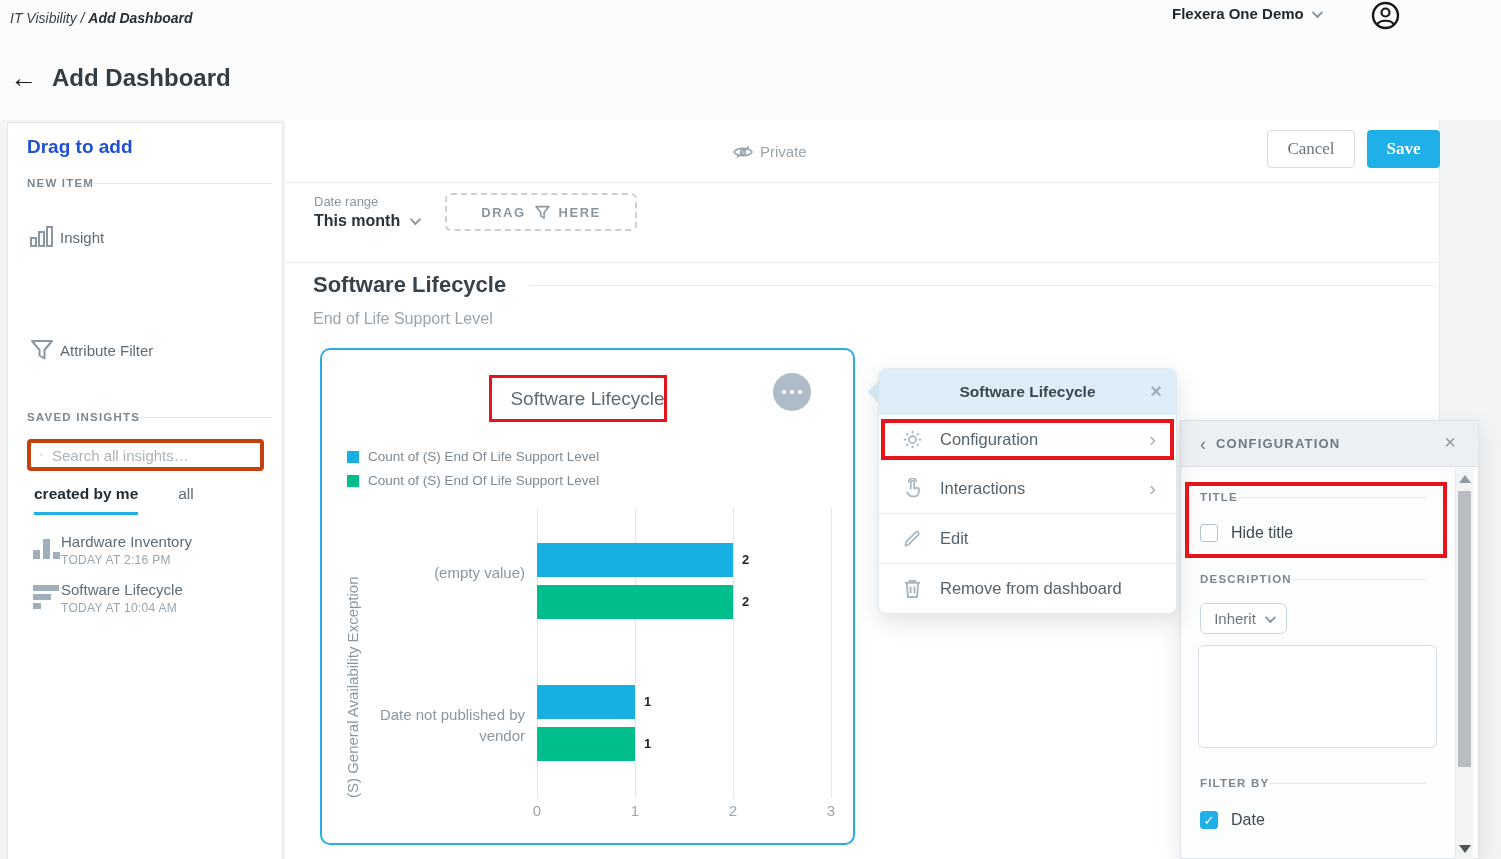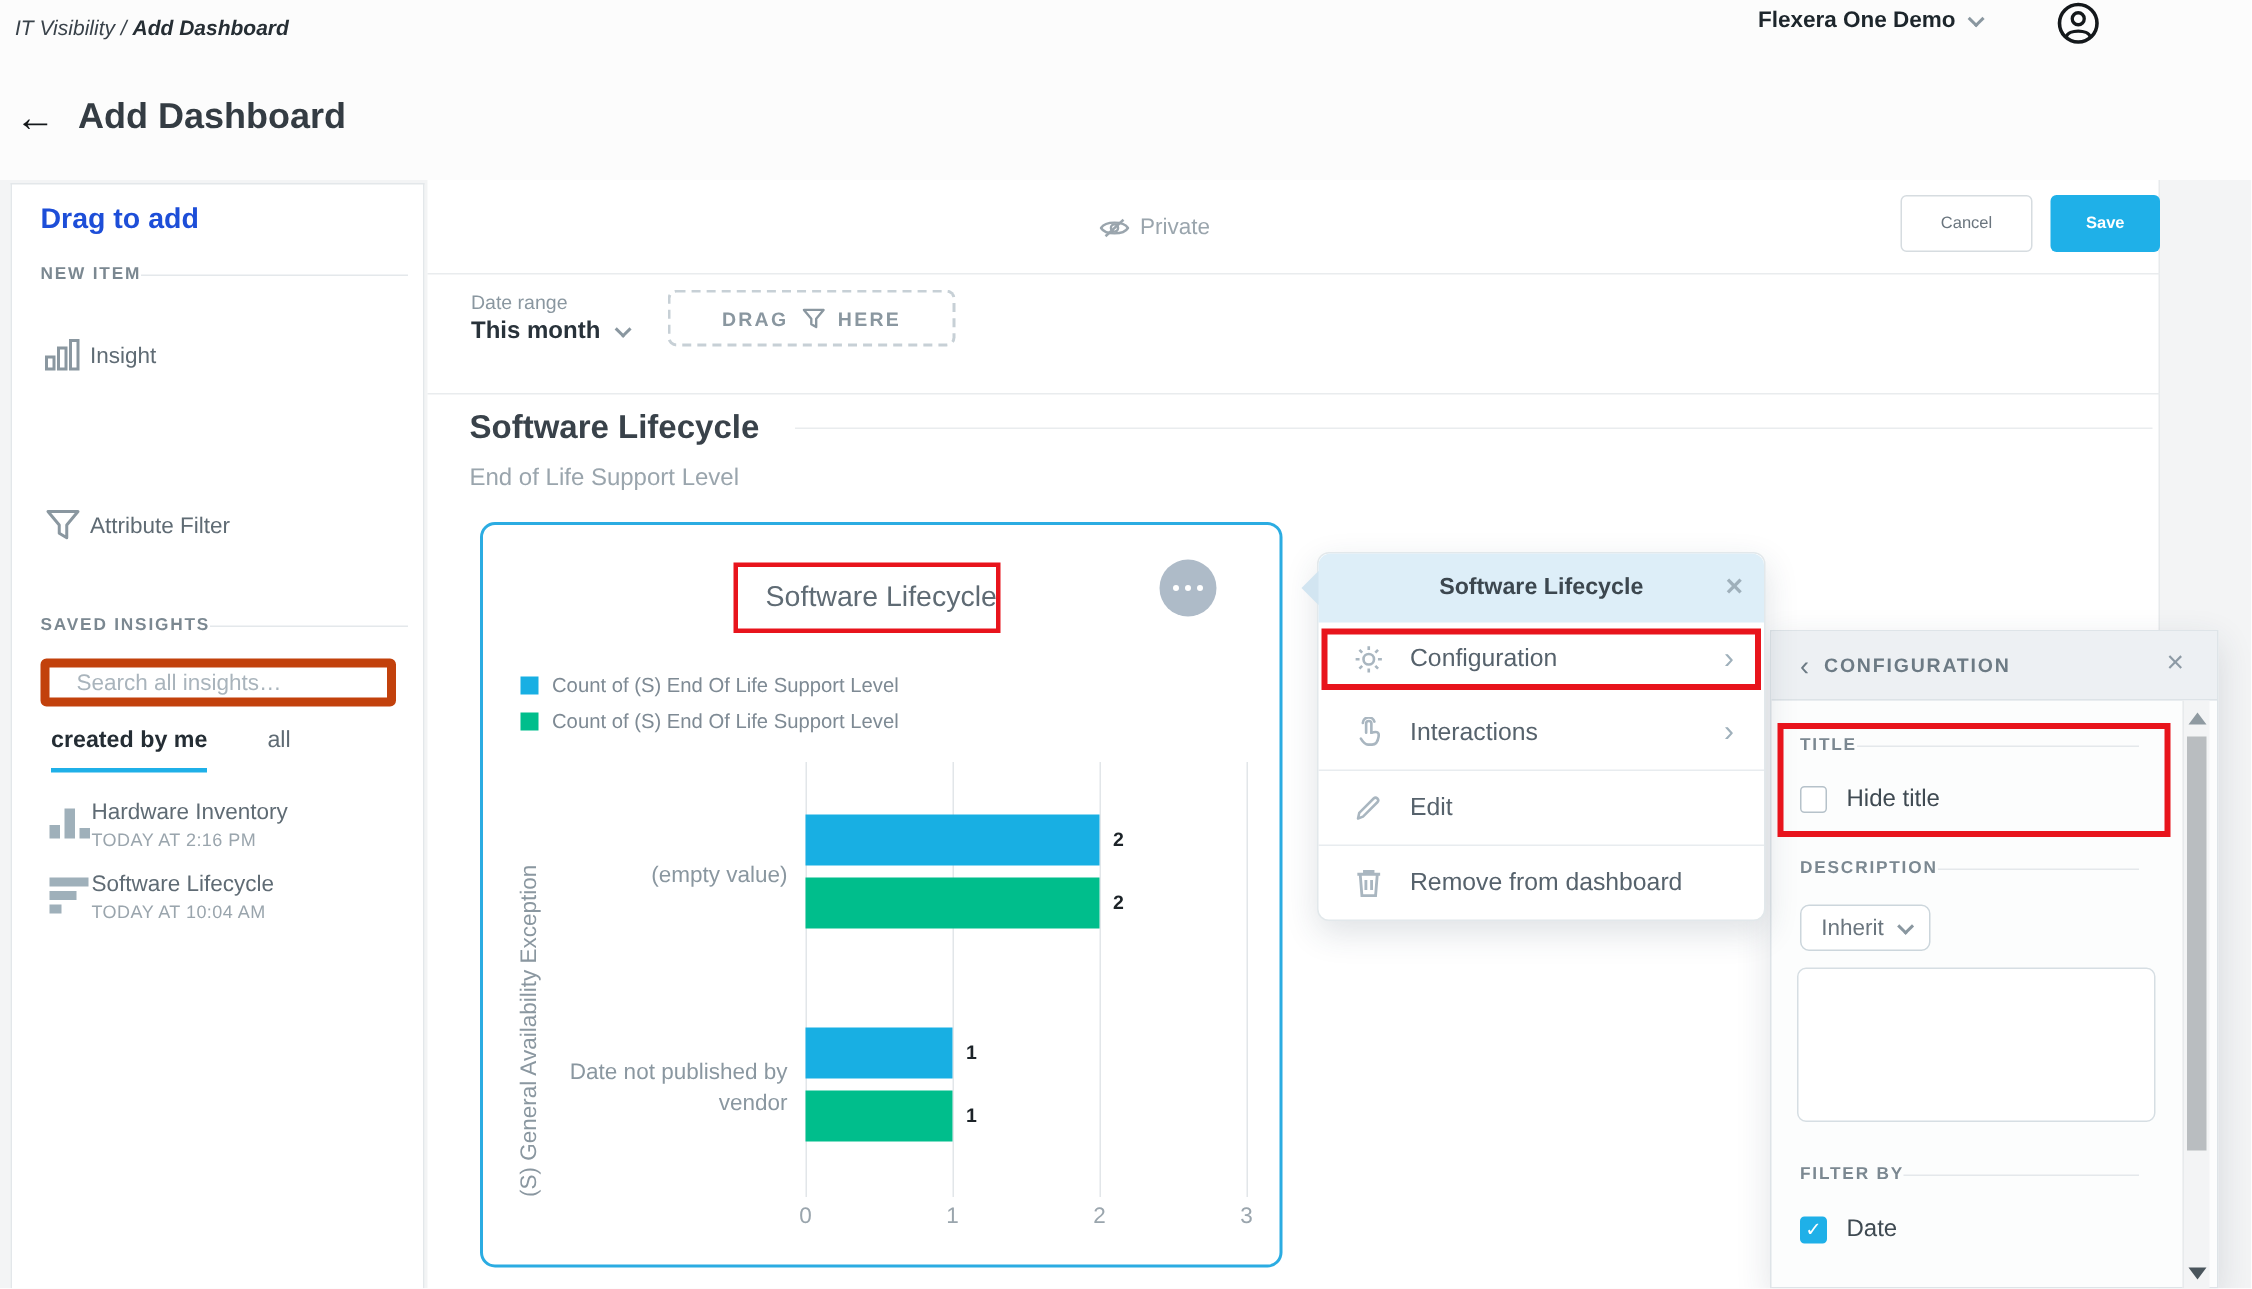--- a/index.html
+++ b/index.html
@@ -23,39 +23,39 @@
   .sb-title { position:absolute; left:19px; top:13px; font-size:19px; font-weight:600; color:#1d4ed8; }
   .sec-label-row { display:flex; align-items:center; }
   .sec-label { font-size:11.5px; font-weight:bold; letter-spacing:1.2px; color:#7b8891; white-space:nowrap; }
   .rule { flex:1; height:1px; background:#e4e8eb; }
   .sb-newitem-row { position:absolute; left:19px; top:54px; width:245px; }
   .sb-item { position:absolute; left:19px; width:245px; height:44px; display:flex; align-items:center; gap:3px; cursor:grab; }
   .sb-item-label { font-size:15px; color:#5f6b74; }
   .sb-ico { width:30px; display:flex; justify-content:center; }
   .kpi-ico { font-size:13px; color:#8a97a0; font-weight:bold; border-top:2px solid #8a97a0; border-bottom:2px dashed #8a97a0; padding:2px 1px; letter-spacing:1px; }
   .sb-saved-row { position:absolute; left:19px; top:288px; width:245px; }
-  .search-box { position:absolute; left:19px; top:316px; width:237px; height:32px; border:6px solid #c2410c; border-radius:4px; background:#fff; display:flex; align-items:center; padding:0 9px; gap:9px; }
+  .search-box { position:absolute; left:19px; top:316px; width:237px; height:32px; border:4px solid #c2410c; border-radius:4px; background:#fff; display:flex; align-items:center; padding:0 9px; gap:9px; }
   .search-box input { border:none; outline:none; flex:1; font-size:15px; color:#5f6b74; font-family:inherit; background:transparent; }
   .search-box input::placeholder { color:#a9b4bc; }
   .sb-tabs { position:absolute; left:26px; top:362px; display:flex; gap:40px; }
   .sb-tab { font-size:15.5px; color:#5f6b74; padding-bottom:9px; cursor:pointer; }
   .sb-tab.active { color:#242d34; font-weight:bold; border-bottom:3px solid #1fb0e8; }
   .insight-row { position:absolute; left:25px; width:230px; display:flex; cursor:pointer; }
   .insight-title { font-size:15px; color:#5f6b74; }
   .insight-ts { font-size:12px; color:#9aa5ad; margin-top:3px; letter-spacing:.3px; }
   .mini-cols { display:flex; align-items:flex-end; gap:3px; height:26px; width:28px; }
   .mini-cols i { display:block; width:7px; background:#9fb0ba; }
   .mini-rows { display:flex; flex-direction:column; gap:3px; width:28px; padding-top:4px; }
   .mini-rows i { display:block; height:6px; background:#9fb0ba; }
 
   
   .main { position:absolute; left:285px; top:120px; width:1155px; height:739px; background:#fff; border-right:1px solid #e7eaec; }
   .main-title { position:absolute; left:28px; top:14px; font-size:26px; font-weight:bold; color:#39424a; }
   .privacy { position:absolute; left:448px; top:23px; display:flex; align-items:center; gap:7px; font-size:15px; color:#9aa5ad; }
-  .btn { position:absolute; height:38px; border-radius:4px; font-size:11px; display:flex; align-items:center; justify-content:center; cursor:pointer; font-family:Liberation Sans, sans-serif; }
+  .btn { position:absolute; height:38px; border-radius:4px; font-size:17px; display:flex; align-items:center; justify-content:center; cursor:pointer; font-family:Liberation Serif, serif; }
   .btn-cancel { left:982px; top:10px; width:88px; background:#fff; border:1px solid #d6dce0; color:#6a757e; }
   .btn-save { left:1082px; top:10px; width:73px; background:#1fb0e8; border:none; color:#fff; font-weight:bold; }
   .hdiv { position:absolute; left:0; width:1155px; height:1px; background:#e9ecee; }
   .dr-label { position:absolute; left:29px; top:74px; font-size:13px; color:#8a97a0; }
   .dr-value { position:absolute; left:29px; top:92px; font-size:16px; font-weight:bold; color:#28323a; display:flex; align-items:center; gap:10px; cursor:pointer; }
   .dropzone { position:absolute; left:160px; top:73px; width:192px; height:38px; border:2px dashed #c7d0d6; border-radius:6px; display:flex; align-items:center; justify-content:center; gap:8px; font-size:13px; font-weight:bold; letter-spacing:1.5px; color:#8a97a0; }
   .section-title { position:absolute; left:28px; top:152px; font-size:22px; font-weight:bold; color:#39424a; }
   .section-rule { position:absolute; left:245px; top:165px; width:905px; height:1px; background:#e9ecee; }
   .section-sub { position:absolute; left:28px; top:190px; font-size:16px; color:#9aa5ad; }
 
@@ -243,21 +243,21 @@
       <div class="legend-row">
         <span class="swatch" style="background: rgb(24, 175, 227);"></span>
         <span>Count of (S) End Of Life Support Level</span>
       </div>
       <div class="legend-row">
         <span class="swatch" style="background: rgb(0, 190, 140);"></span>
         <span>Count of (S) End Of Life Support Level</span>
       </div>
     </div>
     <div class="ylabel">(S) General Availability Exception</div>
-    <div class="cat-label" style="top:223px">(empty value)</div>
+    <div class="cat-label" style="top:212px">(empty value)</div>
     <div class="cat-label" style="top:354px">Date not published by vendor</div>
     <div id="plot"></div>
   <div class="gridline" style="left: 215px; top: 158px; height: 290px;"></div>
       <div class="tick" style="left: 202px; top: 452px;">0</div>
       <div class="gridline" style="left: 313px; top: 158px; height: 290px;"></div>
       <div class="tick" style="left: 300px; top: 452px;">1</div>
       <div class="gridline" style="left: 411px; top: 158px; height: 290px;"></div>
       <div class="tick" style="left: 398px; top: 452px;">2</div>
       <div class="gridline" style="left: 509px; top: 158px; height: 290px;"></div>
       <div class="tick" style="left: 496px; top: 452px;">3</div>

